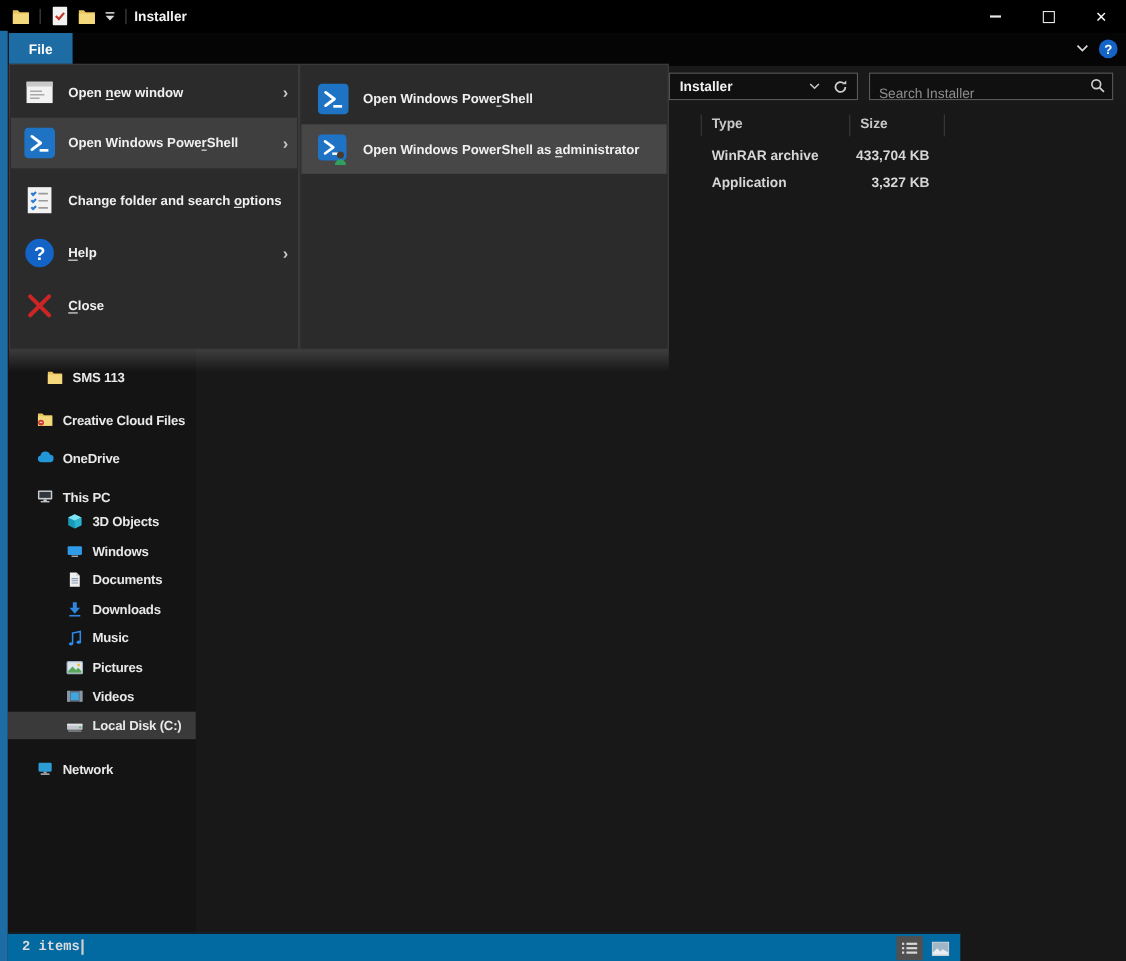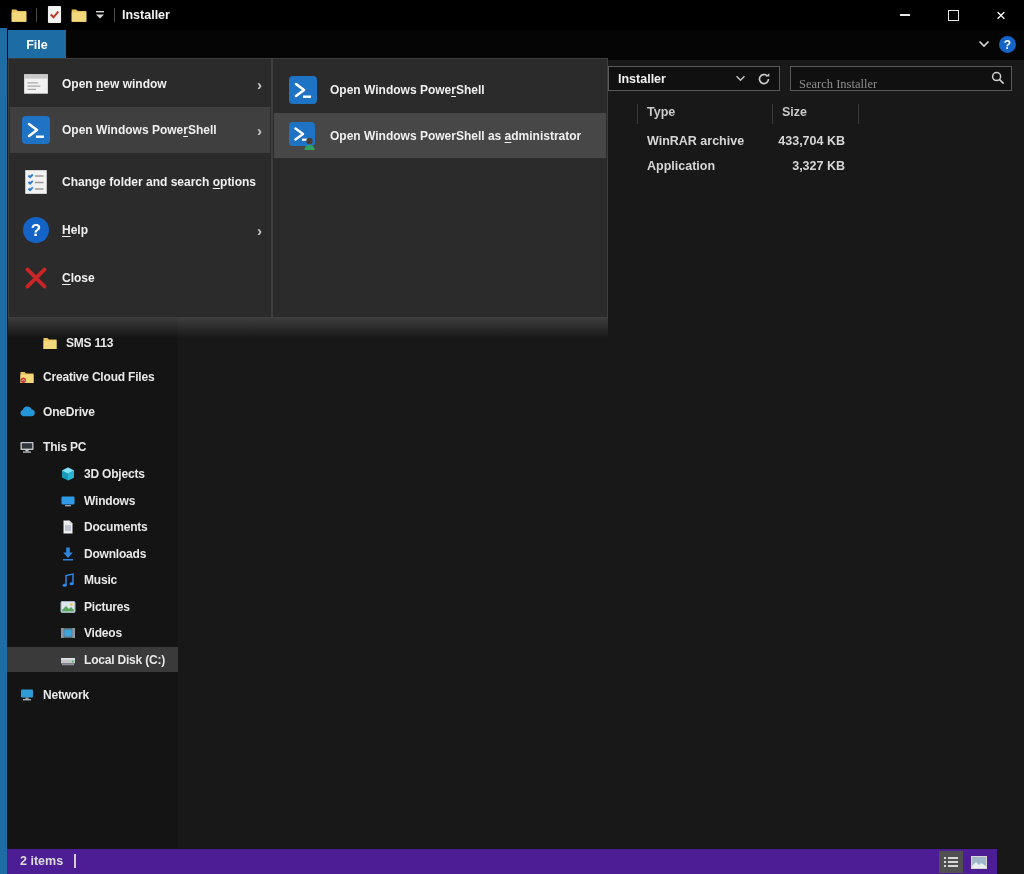--- a/index.html
+++ b/index.html
@@ -25,40 +25,40 @@
                display:flex;align-items:center;justify-content:center;}
   
   .addressrow{position:absolute;top:60px;left:7px;width:1017px;height:37px;background:#191919;}
   .addressbox{position:absolute;left:601px;top:6px;width:172px;height:25px;background:#101010;
               border:1px solid #5a5a5a;box-sizing:border-box;display:flex;align-items:center;}
   .addr-text{font-size:12.5px;font-weight:bold;color:#f0f0f0;padding-left:9px;}
   .addr-chevron{position:absolute;right:33px;top:8px;}
   .addr-refresh{position:absolute;right:8px;top:5px;}
   .searchbox{position:absolute;left:783px;top:6px;width:222px;height:25px;box-sizing:border-box;}
   .searchbox input{width:100%;height:100%;background:#101010;border:1px solid #5a5a5a;box-sizing:border-box;
-                   color:#ddd;font-family:Liberation Serif, serif;font-size:12.5px;padding:12px 26px 0 8px;outline:none;}
+                   color:#ddd;font-family:Liberation Sans, sans-serif;font-size:12.5px;padding:12px 26px 0 8px;outline:none;}
   .searchbox input::placeholder{color:#8e8e8e;}
   .search-mag{position:absolute;right:7px;top:5px;}
   
   .content{position:absolute;top:97px;left:7px;width:1017px;height:751px;background:#181818;}
   .sidebar{position:absolute;left:0;top:0;width:171px;height:751px;background:#141414;}
   .sb-row{position:absolute;left:0;width:171px;height:25px;display:flex;align-items:center;gap:8px;
           font-size:12px;font-weight:bold;letter-spacing:-0.2px;color:#e8e8e8;box-sizing:border-box;}
-  .lvl0{padding-left:12px;} .lvl1{padding-left:53px;} .lvlq{padding-left:35px;}
+  .lvl0{padding-left:26px;align-items:flex-end;} .lvl1{padding-left:53px;} .lvlq{padding-left:35px;}
   .sb-sel{background:#3a3a3a;text-align:center;}
   .sb-icon{width:16px;height:16px;flex:0 0 16px;}
   
   .col-sep{position:absolute;top:4px;width:1px;height:20px;background:#3a3a3a;}
   .listhdr{position:absolute;top:3px;left:0;width:1017px;height:26px;font-size:12.5px;font-weight:bold;color:#c9c9c9;}
   .hdr-label{position:absolute;top:5px;text-align:center;}
   .f-row{position:absolute;left:600px;width:417px;height:24px;font-size:12.5px;font-weight:bold;color:#d6d6d6;}
   .f-type{position:absolute;left:40px;top:4px;}
   .f-size{position:absolute;left:158px;top:4px;width:80px;text-align:right;}
   
-  .statusbar{position:absolute;left:7px;bottom:0;width:990px;height:26px;background:#4c1d95;border-top:1px solid #151515;box-sizing:border-box;}
+  .statusbar{position:absolute;left:7px;bottom:0;width:866px;height:26px;background:#0369a1;border-top:1px solid #151515;box-sizing:border-box;font-family:Liberation Mono, monospace;}
   .sb-count{position:absolute;left:13px;top:5px;font-size:12.5px;font-weight:bold;color:#dcdcdc;}
   .sb-cursor{position:absolute;left:67px;top:5px;width:2px;height:14px;background:#cfcfcf;}
   .viewbtn{position:absolute;top:2px;width:24px;height:22px;display:flex;align-items:center;justify-content:center;}
   .viewbtn.sel{background:#505050;}
   
   .menu{position:absolute;left:8px;top:58px;width:264px;height:260px;background:#2b2b2b;
         border:1px solid #3e3e3e;box-sizing:border-box;z-index:20;}
   .submenu{position:absolute;left:272px;top:58px;width:336px;height:260px;background:#2b2b2b;
         border:1px solid #3e3e3e;box-sizing:border-box;z-index:20;}
   .menushadow{position:absolute;left:8px;top:318px;width:600px;height:20px;z-index:19;

